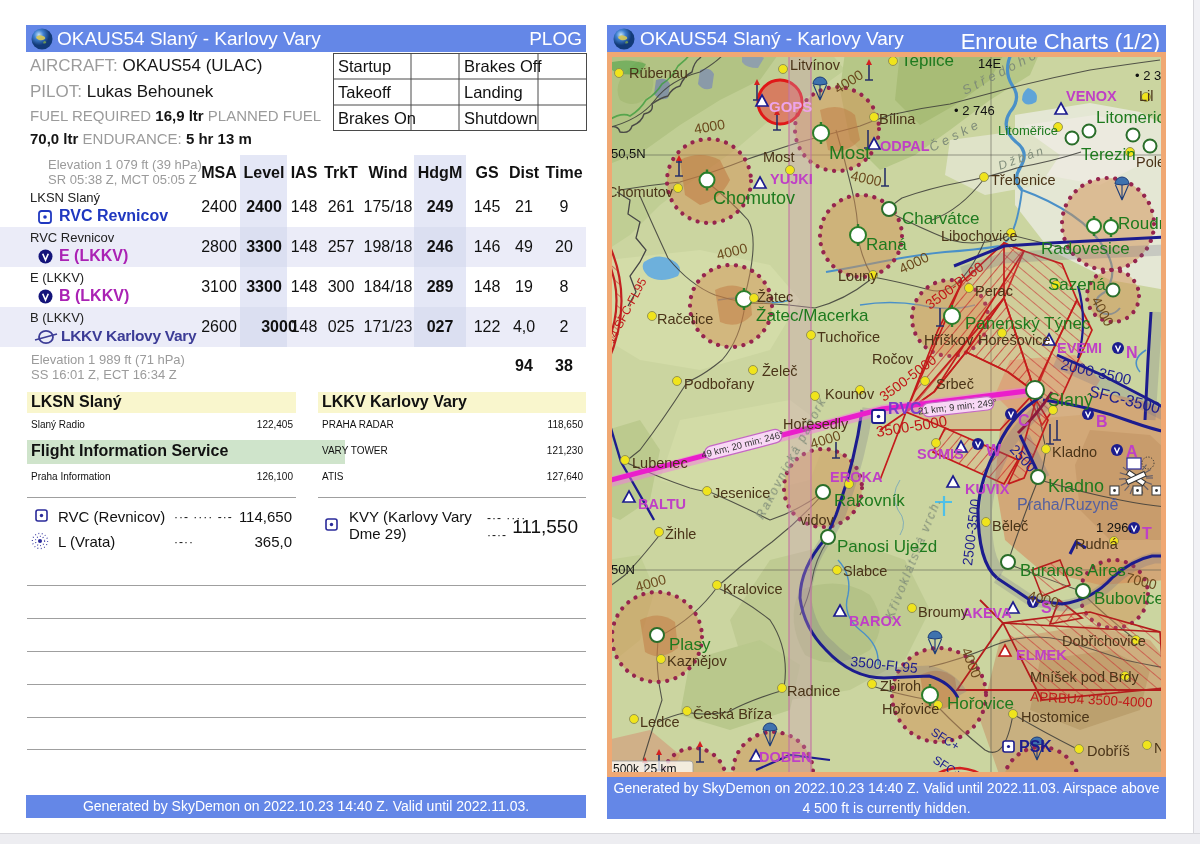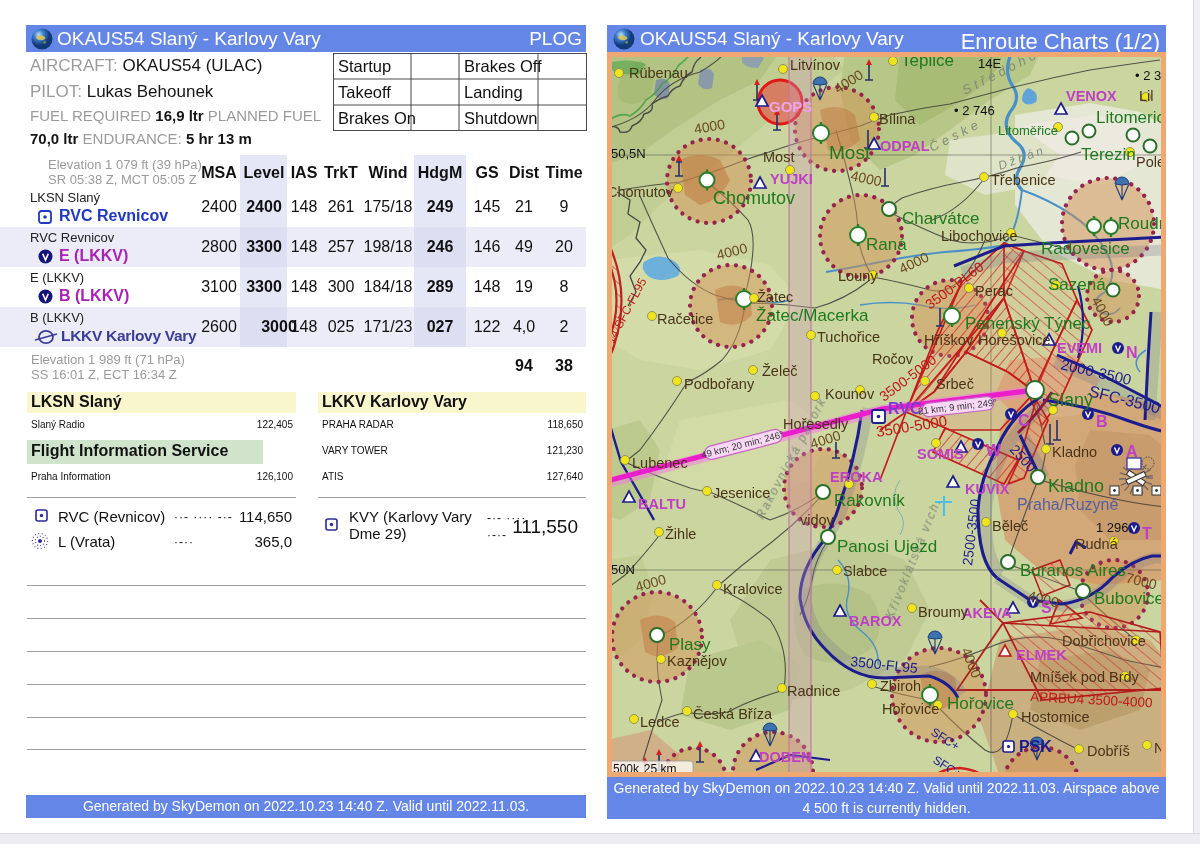--- a/index.html
+++ b/index.html
@@ -148,21 +148,21 @@
 </div>
 
 <div class="abs gray" style="left:31px;top:352px;font-size:13px;line-height:15px;">Elevation 1 989 ft (71 hPa)<br>SS 16:01 Z, ECT 16:34 Z</div>
 <div class="cellb" style="left:501px;top:357px;">94</div>
 <div class="cellb" style="left:541px;top:357px;">38</div>
 
 <div class="abs yhdr" style="left:27px;top:392px;width:269px;height:20px;padding-top:1px;"><span style="margin-left:4px;">LKSN Slaný</span></div>
 <div class="abs yhdr" style="left:318px;top:392px;width:268px;height:20px;padding-top:1px;"><span style="margin-left:4px;">LKKV Karlovy Vary</span></div>
 <div class="abs frow" style="left:31px;top:419px;">Slaný Radio</div>
 <div class="abs frow" style="left:200px;top:419px;width:93px;text-align:right;">122,405</div>
-<div class="abs ghdr" style="left:27px;top:440px;width:236px;height:22px;padding-top:2px;"><span style="margin-left:4px;">Flight Information Service</span></div>
+<div class="abs ghdr" style="left:27px;top:440px;width:318px;height:22px;padding-top:2px;"><span style="margin-left:4px;">Flight Information Service</span></div>
 <div class="abs frow" style="left:31px;top:471px;">Praha Information</div>
 <div class="abs frow" style="left:200px;top:471px;width:93px;text-align:right;">126,100</div>
 <div class="abs frow" style="left:322px;top:419px;text-align:right;">PRAHA RADAR</div>
 <div class="abs frow" style="left:490px;top:419px;width:93px;text-align:right;">118,650</div>
 <div class="abs frow" style="left:322px;top:445px;">VARY TOWER</div>
 <div class="abs frow" style="left:490px;top:445px;width:93px;text-align:right;">121,230</div>
 <div class="abs frow" style="left:322px;top:471px;">ATIS</div>
 <div class="abs frow" style="left:490px;top:471px;width:93px;text-align:right;">127,640</div>
 
 <div class="abs" style="left:27px;top:497px;width:269px;border-top:1px solid #9f9f9f;"></div>

